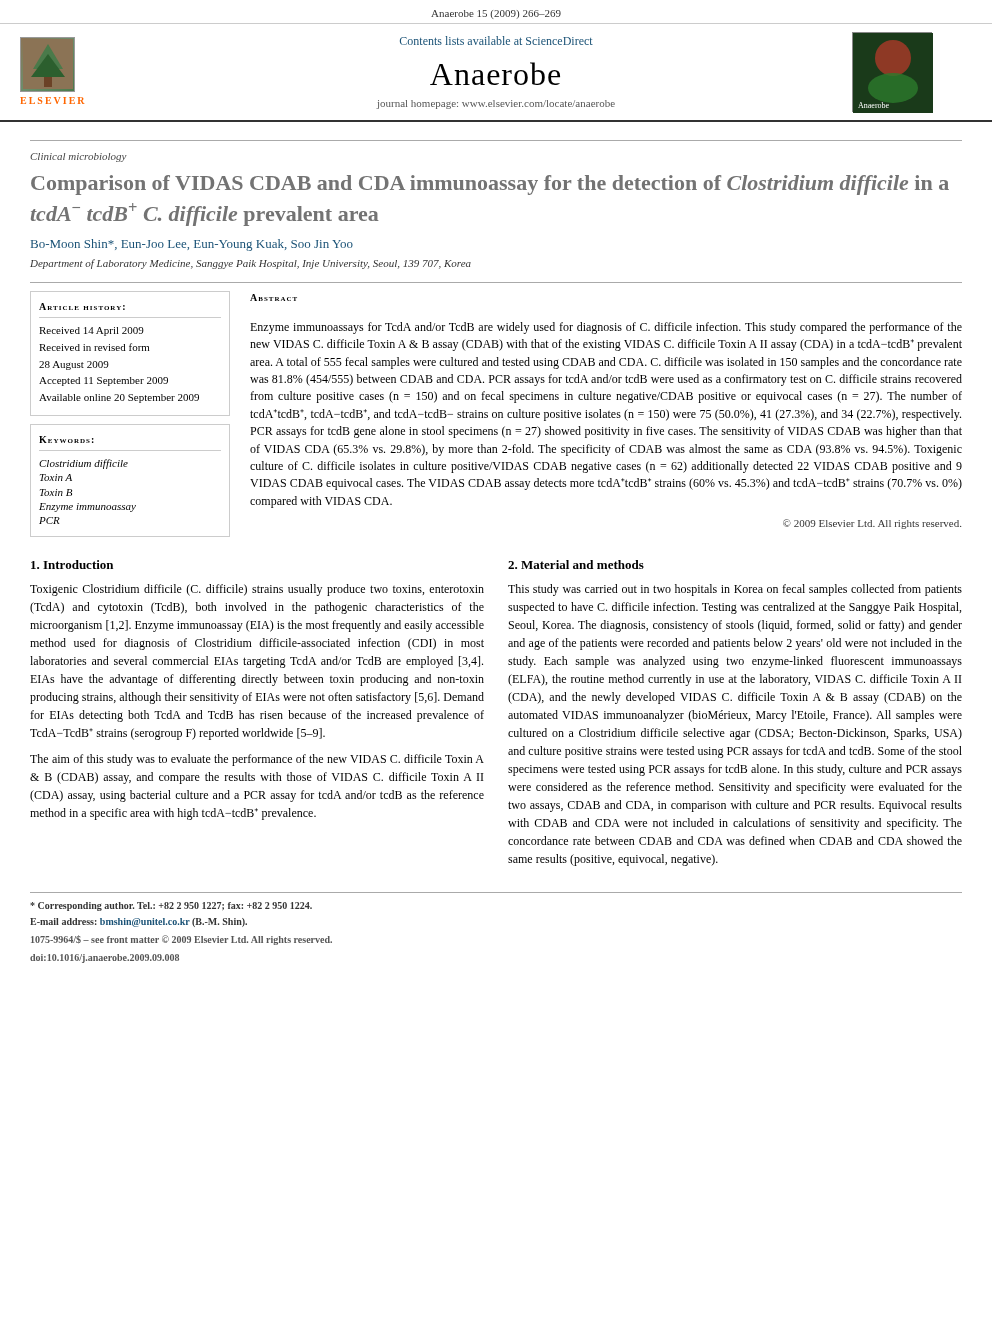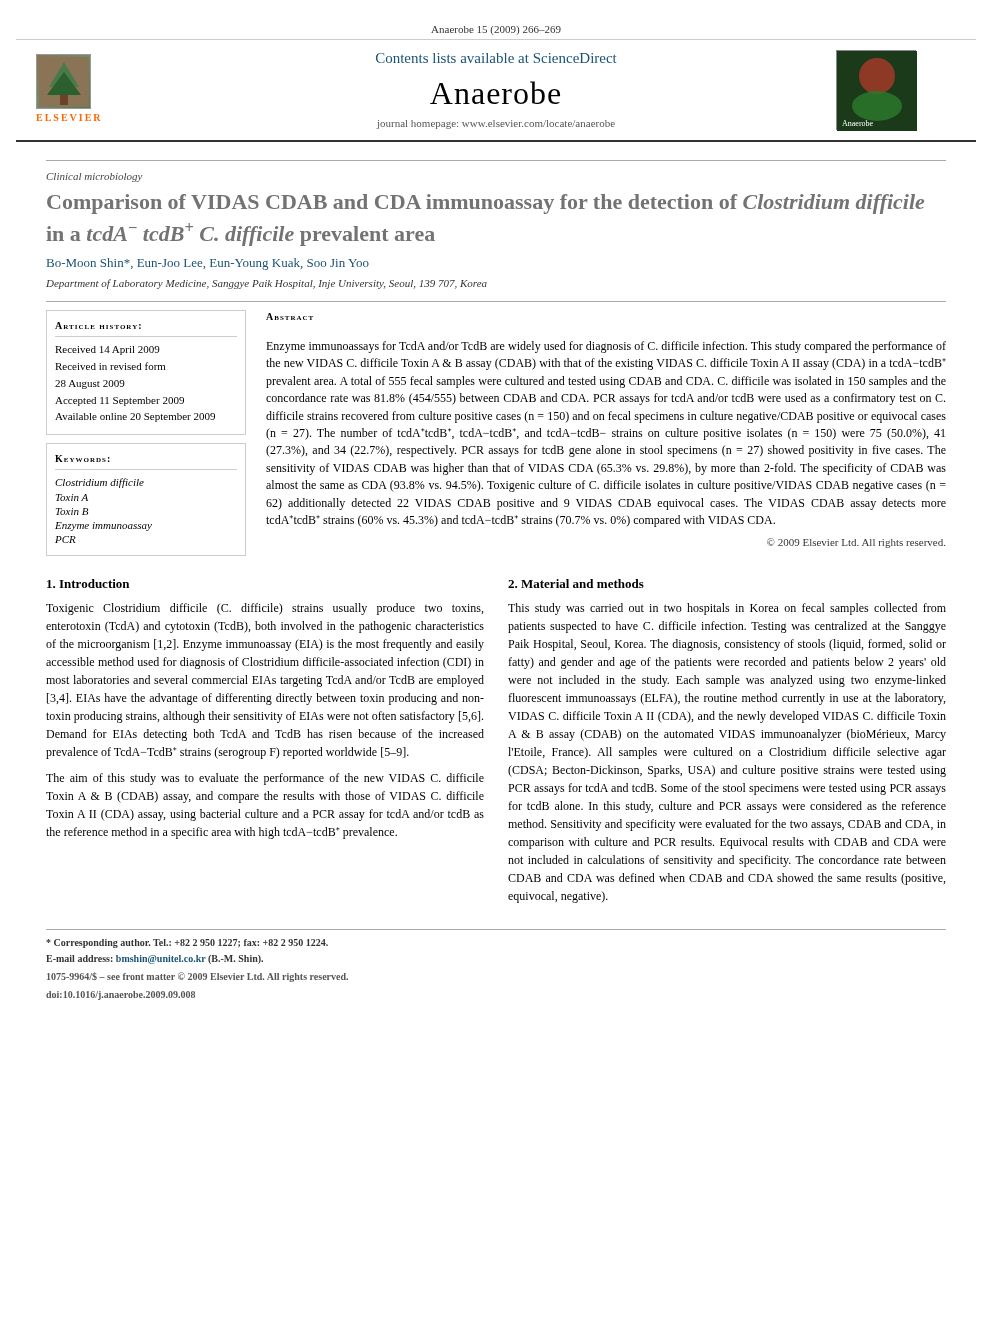--- a/index.html
+++ b/index.html
@@ -9,21 +9,21 @@
       width: 992px;
       min-height: 1323px;
       color: #000;
       font-size: 13px;
       line-height: 1.4;
     }
     .page {
       width: 992px;
       min-height: 1323px;
       background: #fff;
-      padding: 16px;
+      padding: 0;
     }
     
     .journal-header {
       text-align: center;
       font-size: 11px;
       color: #333;
       padding: 6px 0 2px 0;
       border-bottom: 1px solid #ccc;
       margin-bottom: 0;
     }
@@ -36,21 +36,21 @@
       border-bottom: 2px solid #333;
     }
     .banner-left {
       width: 120px;
     }
     .banner-center {
       flex: 1;
       text-align: center;
     }
     .banner-sciencedirect {
-      font-size: 15px;
+      font-size: 12px;
       color: #1a5276;
       margin-bottom: 2px;
     }
     .banner-sciencedirect a { color: #1a5276; text-decoration: none; }
     .journal-name-banner {
       font-size: 32px;
       font-family: 'Times New Roman', serif;
       color: #000;
       letter-spacing: 1px;
       font-weight: normal;

